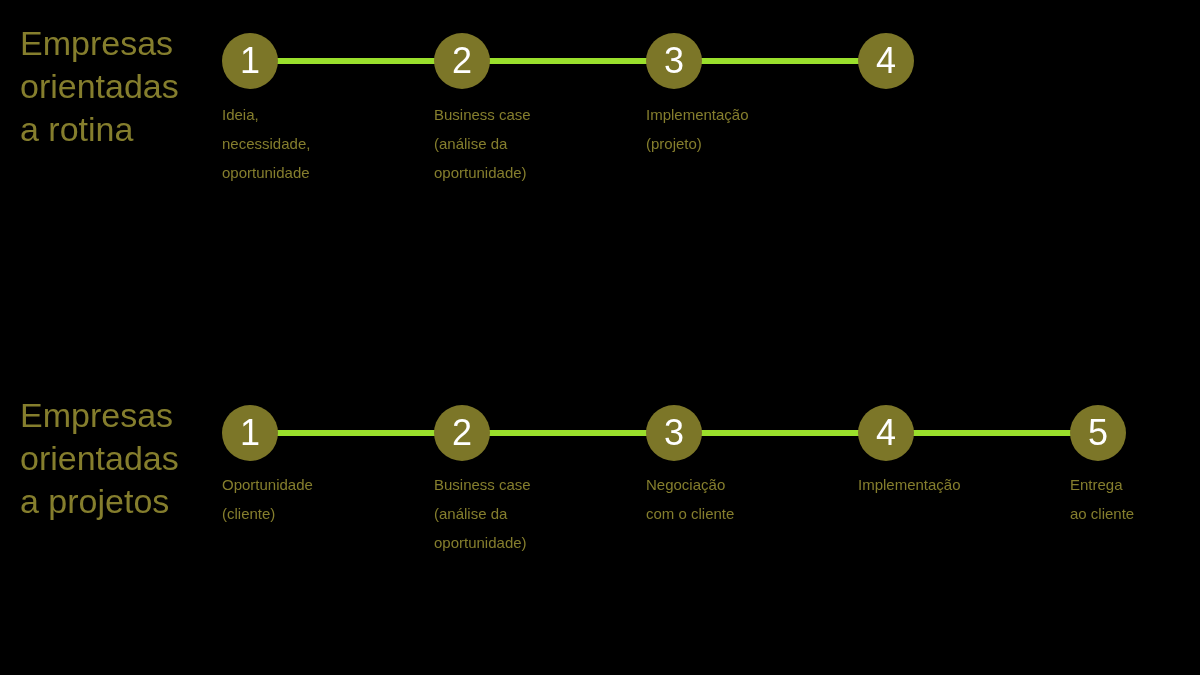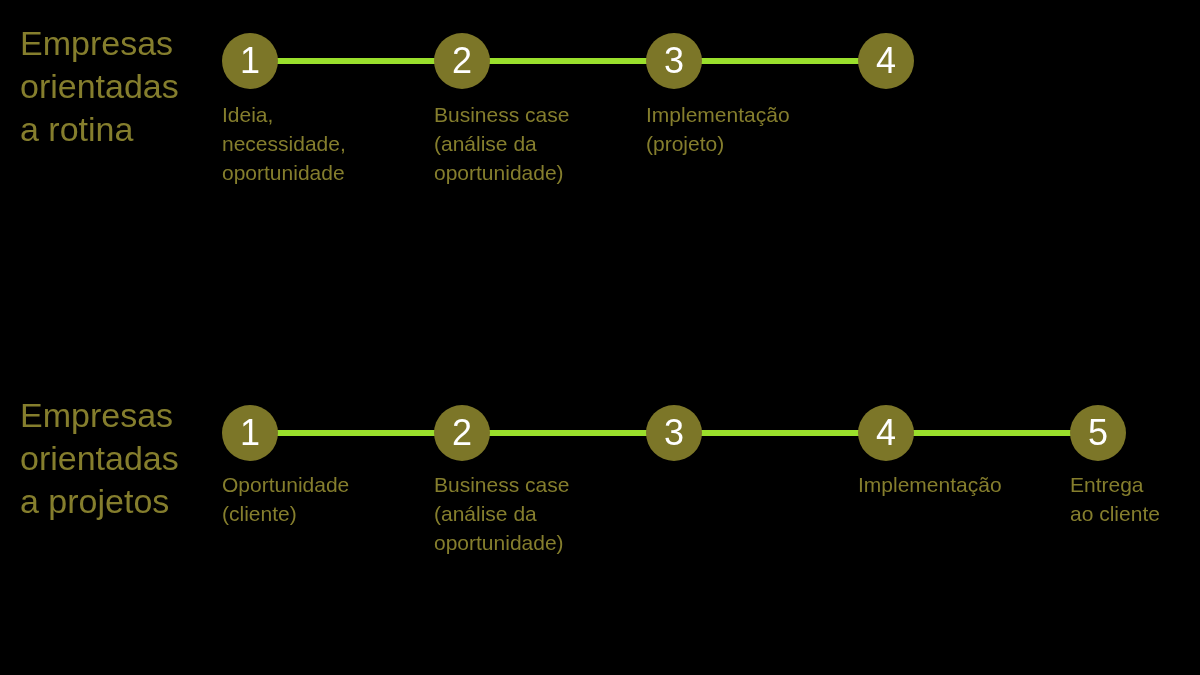--- a/index.html
+++ b/index.html
@@ -47,21 +47,21 @@
   .step-number {
     color: var(--number, #FFFFFF);
     font-size: 36px;
     font-weight: 500;
     line-height: 1;
   }
   .step-label {
     position: absolute;
     width: 215px;
     color: var(--text-olive, #857E2D);
-    font-size: 21px;
+    font-size: 15px;
     line-height: 29px;
     font-weight: 500;
     white-space: pre-line;
   }
 </style>
 </head>
 <body style="--bg: #000000; --circle: #7C7628; --text-olive: #857E2D; --connector: #9ADF2C; --number: #FFFFFF;">
 
 <div class="canvas">
 
@@ -113,17 +113,19 @@
   </div>
   <div class="step-circle" style="left:1070px; top:405px;">
     <span class="step-number">5</span>
   </div>
 
   <div class="step-label" style="left:222px; top:470px;">Oportunidade
 (cliente)</div>
   <div class="step-label" style="left:434px; top:470px;">Business case
 (análise da
 oportunidade)</div>
+  <div class="step-label" style="left:646px; top:470px;">Negociação
+com o cliente</div>
   <div class="step-label" style="left:858px; top:470px;">Implementação</div>
   <div class="step-label" style="left:1070px; top:470px;">Entrega
 ao cliente</div>
 
 </div>
 
 </body></html>

